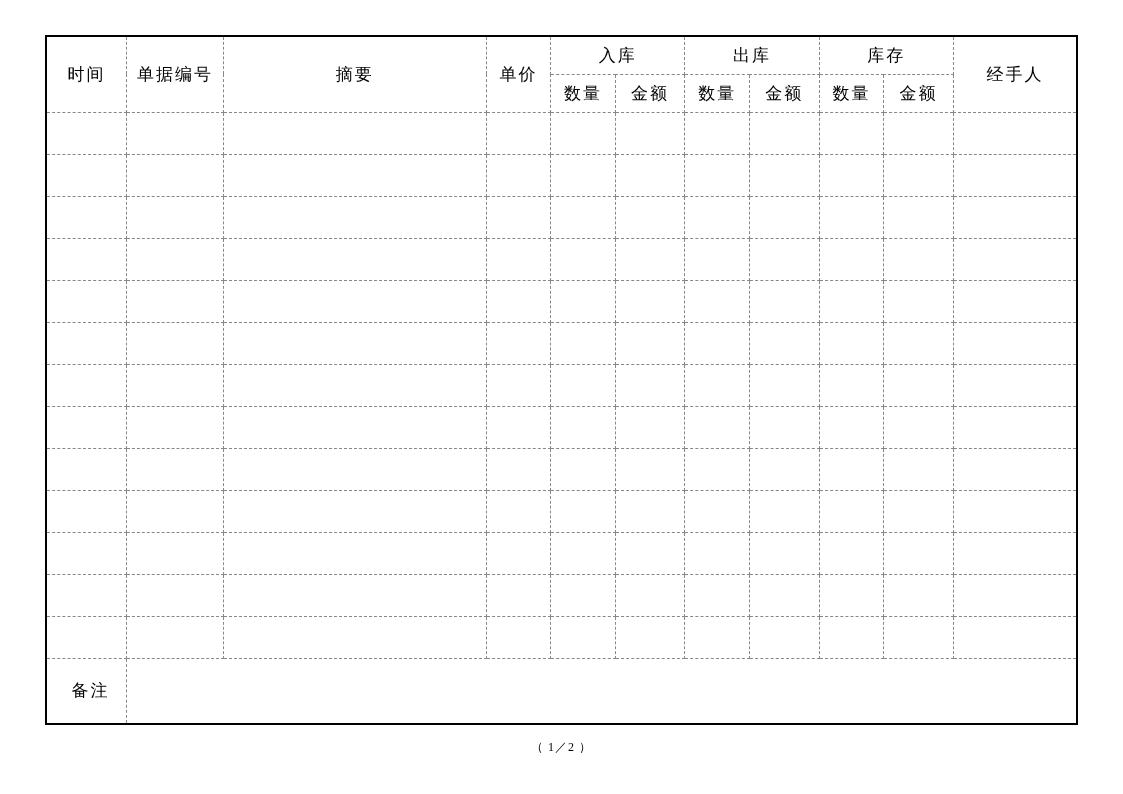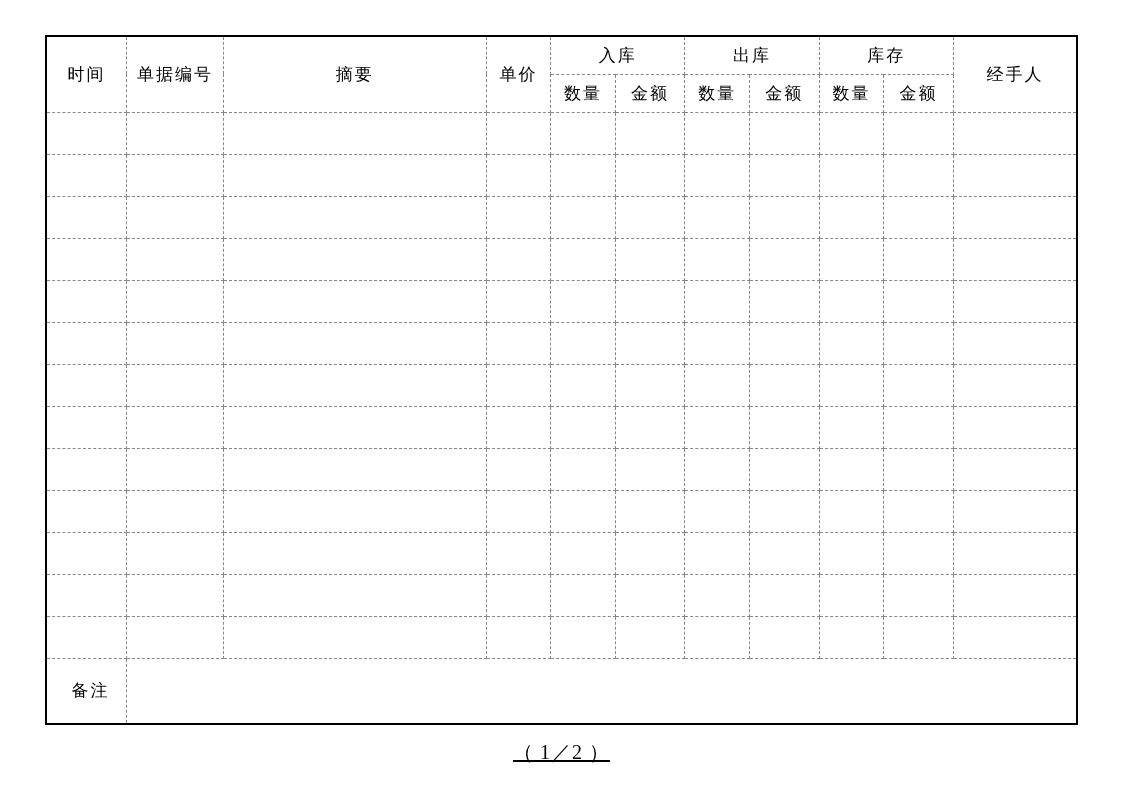--- a/index.html
+++ b/index.html
@@ -56,25 +56,24 @@
     .col-time { width: 75px; }
     .col-doc  { width: 90px; }
     .col-summary { width: 245px; }
     .col-price { width: 60px; }
     .col-qty { width: 60px; }
     .col-amt { width: 65px; }
     .col-handler { width: 115px; }
 
     .page-number {
       text-align: center;
-      font-size: 20px;
+      font-size: 12px;
       margin-top: 14px;
       letter-spacing: 1px;
       font-family: "SimSun", "宋体", serif;
-      text-decoration: underline;
     }
   </style>
 </head>
 <body>
 
 <div class="page-container">
   <table class="ledger-table">
     <colgroup>
       <col class="col-time">
       <col class="col-doc">

